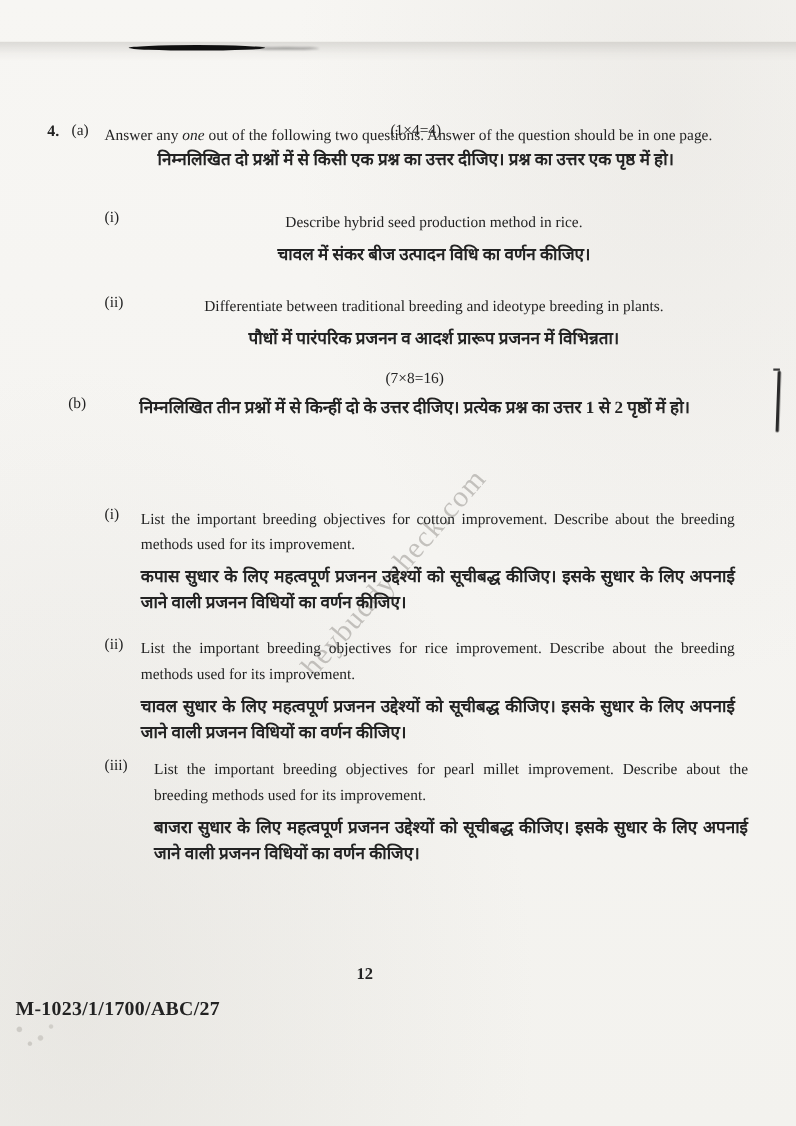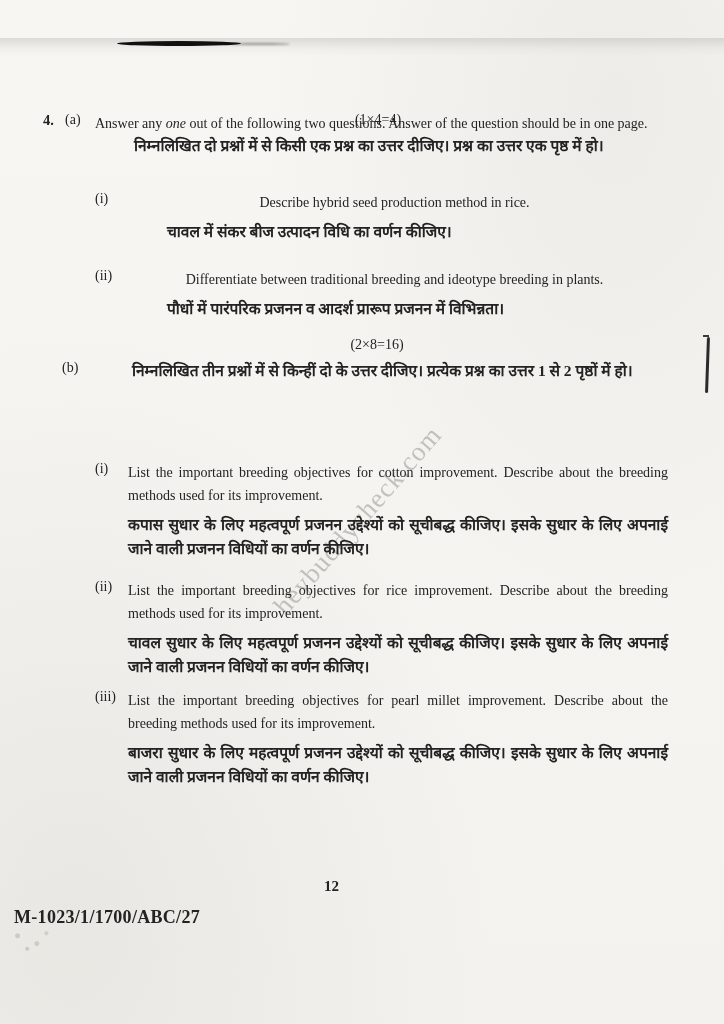--- a/index.html
+++ b/index.html
@@ -38,33 +38,33 @@
   }
   
   .qrow{position:absolute;display:flex;}
   .q4{left:0;top:112px;width:724px;padding-left:43px;box-sizing:border-box;}
   .qnum{width:22px;font-weight:bold;font-size:14.5px;flex:none;}
   .qlabel{width:30px;font-size:14px;flex:none;}
   .qbody{width:566px;flex:none;}
   .en-para{font-size:14px;line-height:23px;text-align:justify;}
   .marks-line{text-align:center;margin-top:-23px;font-size:14px;}
   .hi-para{font-size:15.5px;line-height:24px;margin-top:6px;font-weight:600;text-align:justify;}
-  .hi-one{text-align:left;margin-left:39px;}
+  .hi-one{text-align:center;}
   .sub{display:flex;}
   .sub .slabel{width:33px;font-size:14px;flex:none;}
   .sub .sbody{flex:1;}
   .a-items{margin-top:33px;}
   .a-items .sub + .sub{margin-top:24px;}
   .a-items .en-para{text-align:center;}
   .b-block{left:0;top:360px;width:724px;padding-left:62px;box-sizing:border-box;}
   .b-block .qlabel{width:31px;}
   .b-block .qbody{width:568px;}
   .b-item{left:0;width:724px;padding-left:95px;box-sizing:border-box;}
   .b-item .sbody{width:540px;flex:none;}
-  .bi1{top:461px;} .bi2{top:579px;} .bi3{top:689px;}
+  .bi1{top:461px;} .bi2{top:579px;} .bi3{top:689px;gap:12px;}
   
   .footer-code{position:absolute;left:14px;top:907px;font-weight:bold;font-size:18px;letter-spacing:.3px;}
   .page-num{position:absolute;left:324px;top:878px;font-weight:bold;font-size:15px;}
   em{font-style:italic;}
 </style>
 </head>
 <body>
 
 <div class="page">
 
@@ -99,21 +99,21 @@
             <div class="hi-para hi-one">पौधों में पारंपरिक प्रजनन व आदर्श प्रारूप प्रजनन में विभिन्नता।</div>
           </div>
         </div>
       </div>
     </div>
   </div>
 
   <div class="qrow b-block">
     <span class="qlabel">(b)</span>
     <div class="qbody">
-      <div class="marks-line"><span>(2×8=16)</span></div>
+      <div class="marks-line"><span>(7×8=16)</span></div>
       <div class="hi-para hi-one">निम्नलिखित तीन प्रश्नों में से किन्हीं दो के उत्तर दीजिए। प्रत्येक प्रश्न का उत्तर 1 से 2 पृष्ठों में हो।</div>
     </div>
   </div>
 
   <div class="qrow b-item bi1 sub">
     <span class="slabel">(i)</span>
     <div class="sbody">
       <div class="en-para">List the important breeding objectives for cotton improvement. Describe about the breeding methods used for its improvement.</div>
       <div class="hi-para">कपास सुधार के लिए महत्वपूर्ण प्रजनन उद्देश्यों को सूचीबद्ध कीजिए। इसके सुधार के लिए अपनाई जाने वाली प्रजनन विधियों का वर्णन कीजिए।</div>
     </div>

